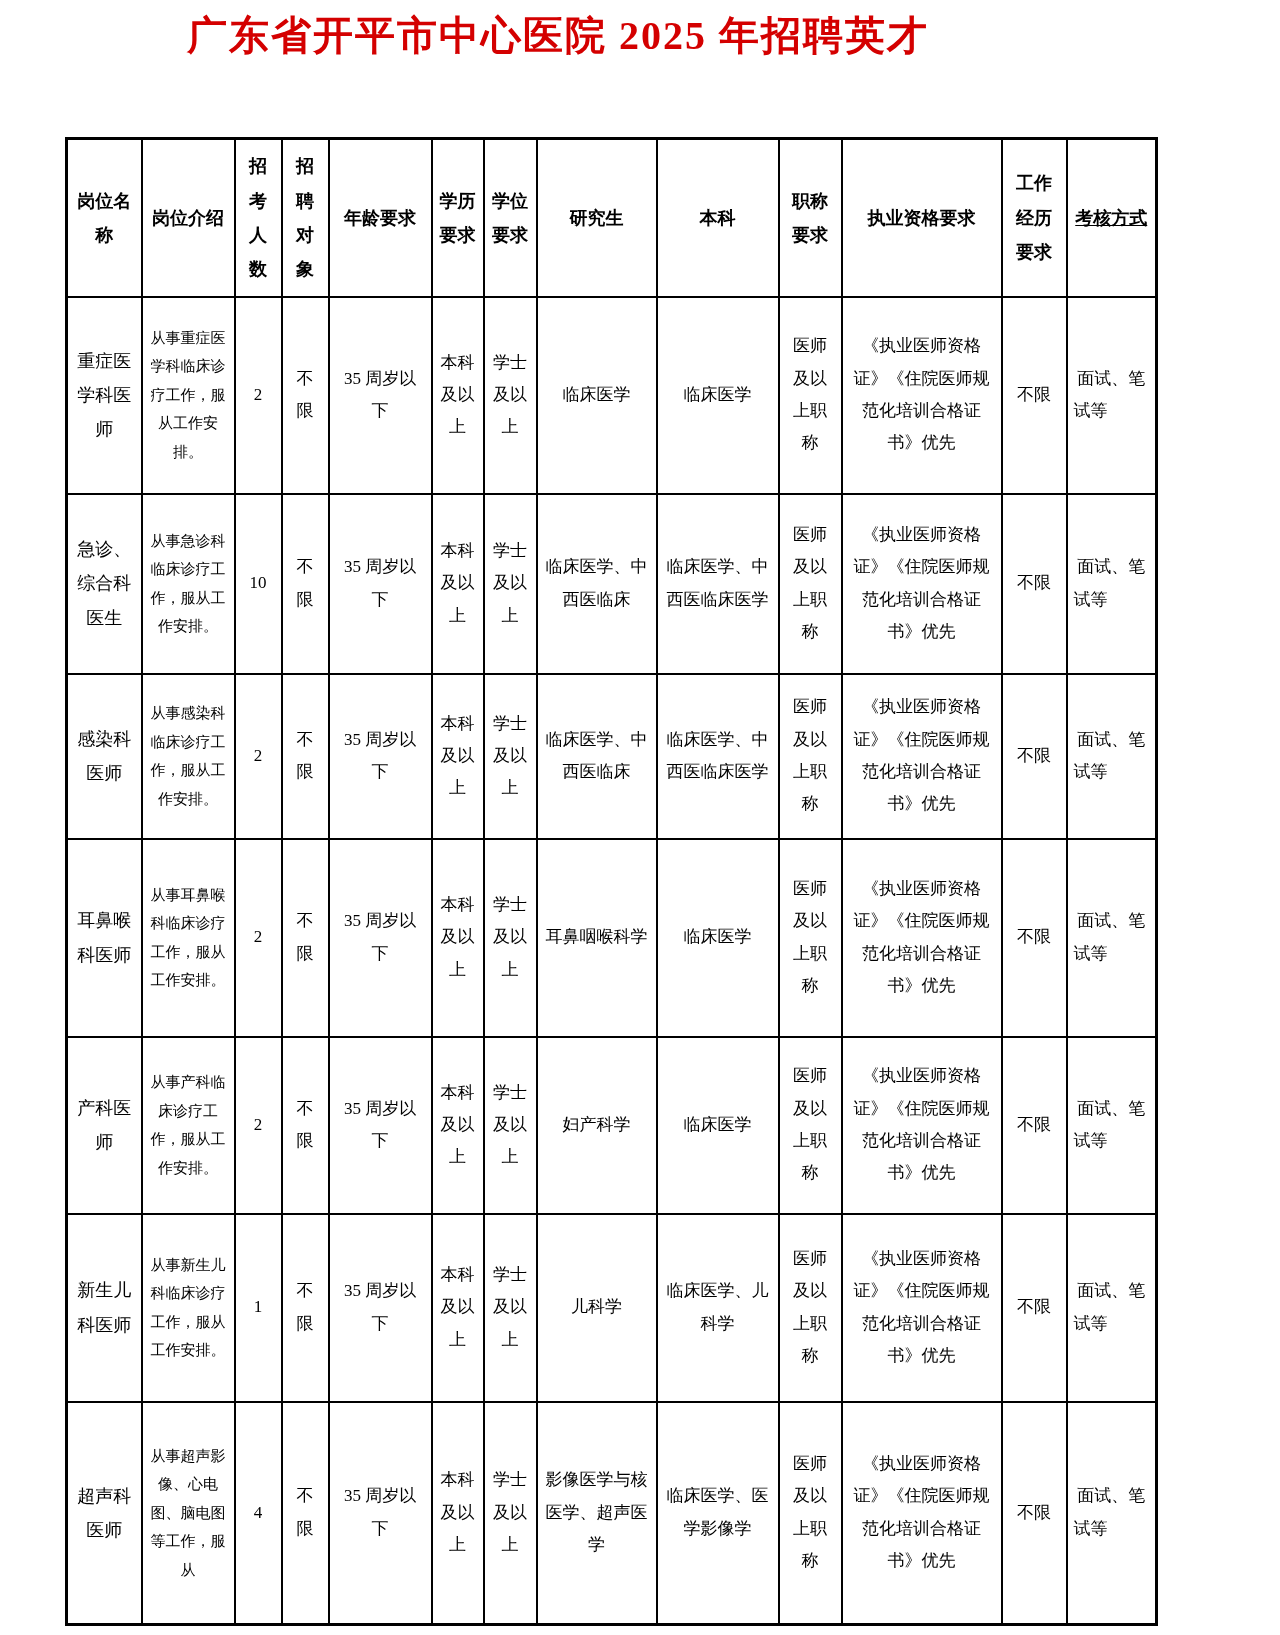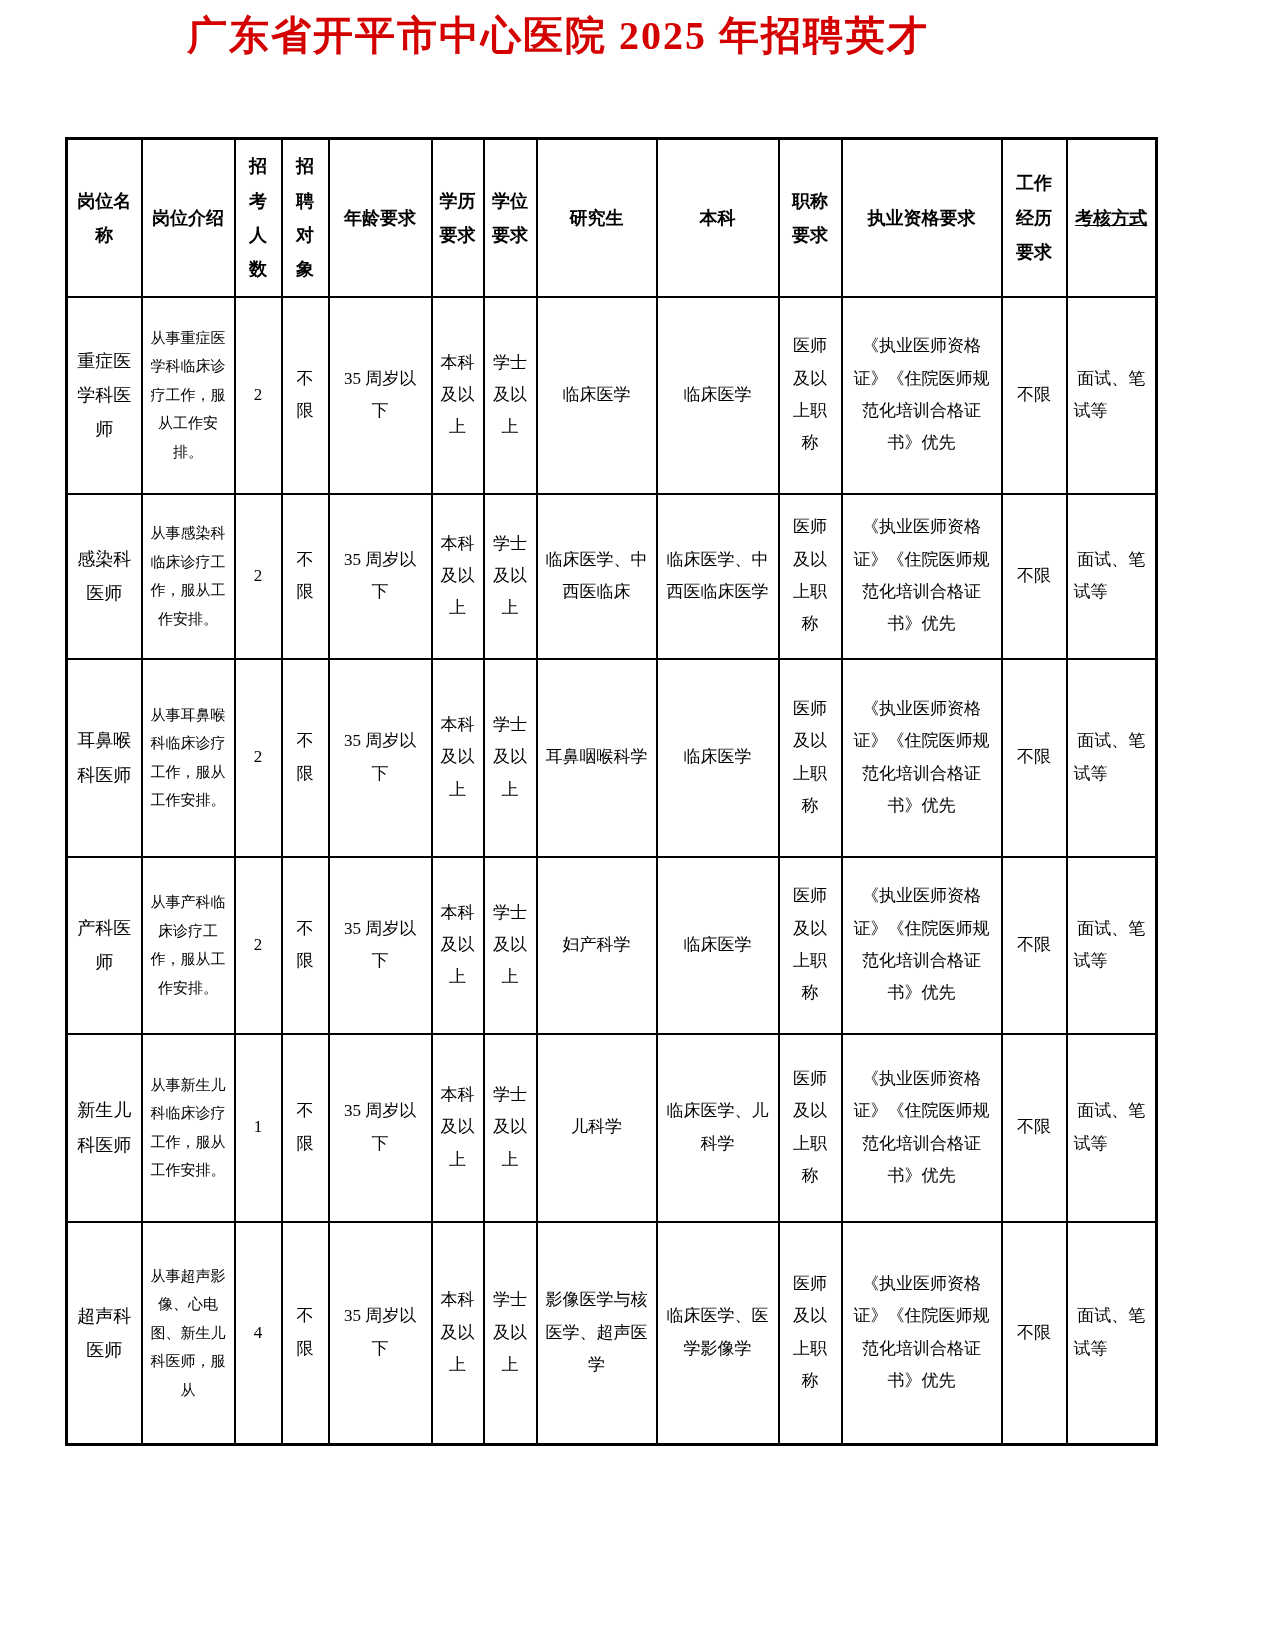--- a/index.html
+++ b/index.html
@@ -115,20 +115,35 @@
         <td class="c4">35 周岁以下</td>
         <td class="c5">本科及以上</td>
         <td class="c6">学士及以上</td>
         <td class="c7">临床医学</td>
         <td class="c8">临床医学</td>
         <td class="c9">医师及以上职称</td>
         <td class="c10">《执业医师资格证》《住院医师规范化培训合格证书》优先</td>
         <td class="c11">不限</td>
         <td class="c12">面试、笔试等</td>
       </tr>
+      <tr style="height: 180px;">
+        <td class="c0">急诊、综合科医生</td>
+        <td class="c1">从事急诊科临床诊疗工作，服从工作安排。</td>
+        <td class="c2">10</td>
+        <td class="c3">不限</td>
+        <td class="c4">35 周岁以下</td>
+        <td class="c5">本科及以上</td>
+        <td class="c6">学士及以上</td>
+        <td class="c7">临床医学、中西医临床</td>
+        <td class="c8">临床医学、中西医临床医学</td>
+        <td class="c9">医师及以上职称</td>
+        <td class="c10">《执业医师资格证》《住院医师规范化培训合格证书》优先</td>
+        <td class="c11">不限</td>
+        <td class="c12">面试、笔试等</td>
+      </tr>
       <tr style="height: 165px;">
         <td class="c0">感染科医师</td>
         <td class="c1">从事感染科临床诊疗工作，服从工作安排。</td>
         <td class="c2">2</td>
         <td class="c3">不限</td>
         <td class="c4">35 周岁以下</td>
         <td class="c5">本科及以上</td>
         <td class="c6">学士及以上</td>
         <td class="c7">临床医学、中西医临床</td>
         <td class="c8">临床医学、中西医临床医学</td>
@@ -177,21 +192,21 @@
         <td class="c6">学士及以上</td>
         <td class="c7">儿科学</td>
         <td class="c8">临床医学、儿科学</td>
         <td class="c9">医师及以上职称</td>
         <td class="c10">《执业医师资格证》《住院医师规范化培训合格证书》优先</td>
         <td class="c11">不限</td>
         <td class="c12">面试、笔试等</td>
       </tr>
       <tr style="height: 223px;">
         <td class="c0">超声科医师</td>
-        <td class="c1">从事超声影像、心电图、新生儿科医师，服从</td>
+        <td class="c1">从事超声影像、心电图、脑电图等工作，服从</td>
         <td class="c2">4</td>
         <td class="c3">不限</td>
         <td class="c4">35 周岁以下</td>
         <td class="c5">本科及以上</td>
         <td class="c6">学士及以上</td>
         <td class="c7">影像医学与核医学、超声医学</td>
         <td class="c8">临床医学、医学影像学</td>
         <td class="c9">医师及以上职称</td>
         <td class="c10">《执业医师资格证》《住院医师规范化培训合格证书》优先</td>
         <td class="c11">不限</td>

